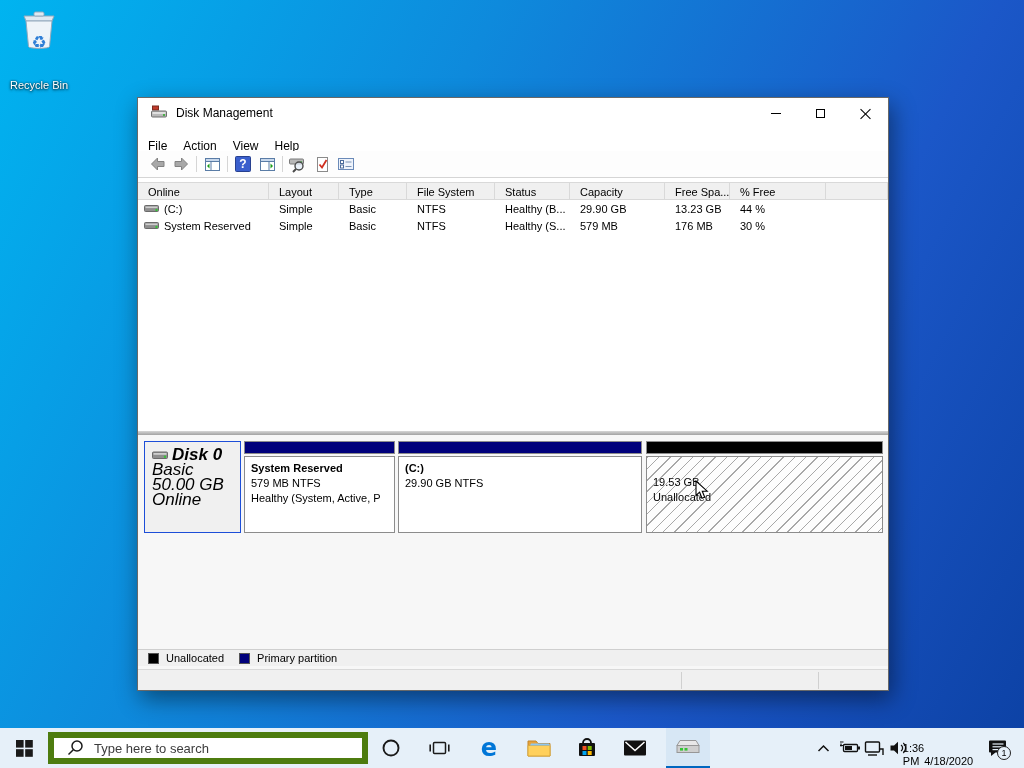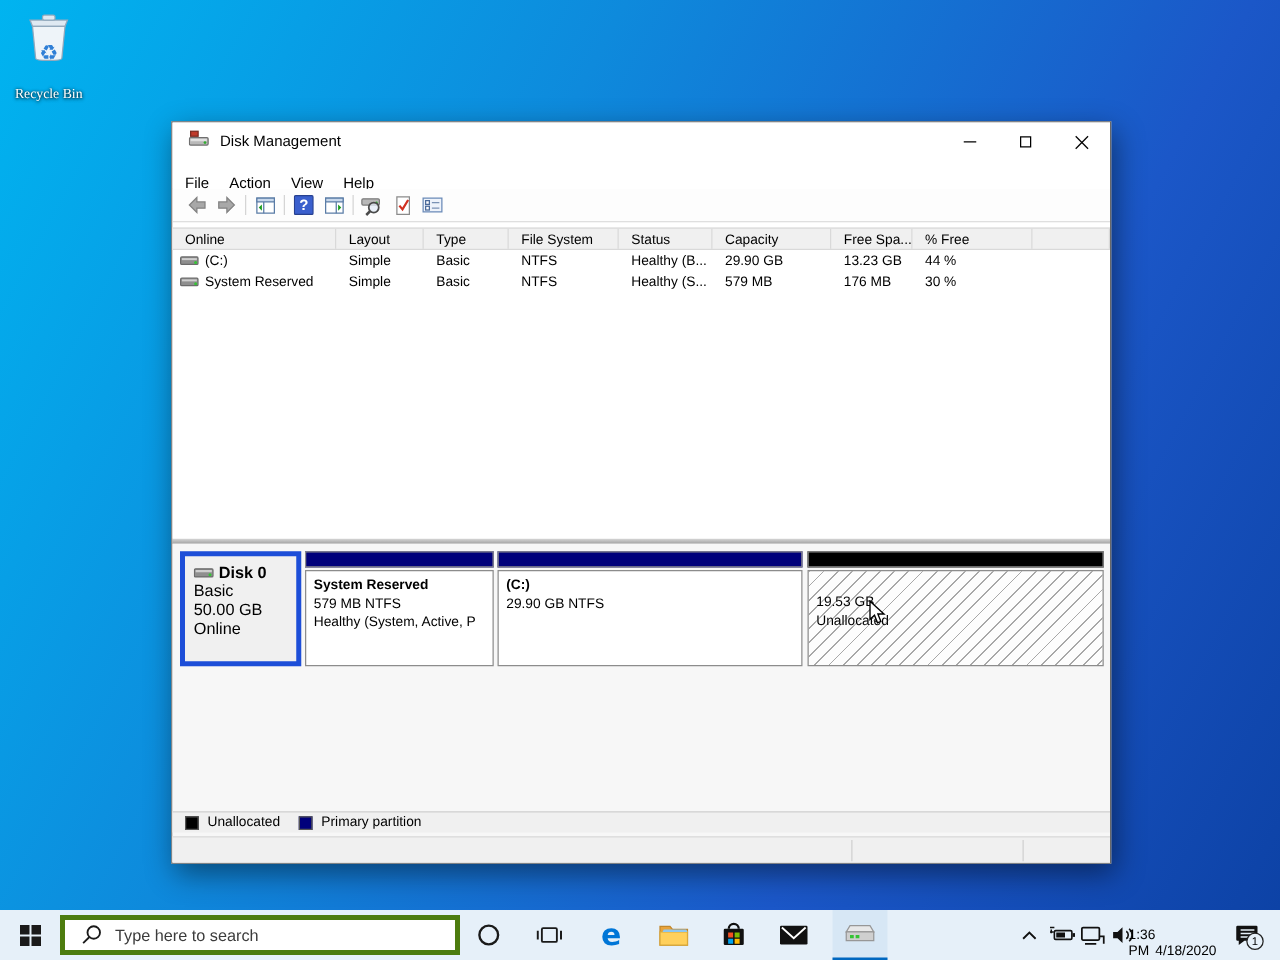--- a/index.html
+++ b/index.html
@@ -2,21 +2,21 @@
 <html><head>
 <meta charset="utf-8">
 <style>
   * { margin:0; padding:0; box-sizing:border-box; }
   html,body { width:1024px; height:768px; overflow:hidden; font-family:"Liberation Sans",sans-serif; }
   .desktop { position:absolute; inset:0; background:linear-gradient(118deg,#00b4f0 0%,#0e8adc 35%,#1b57c8 70%,#0c41a4 100%); }
 
   
   .dicon { position:absolute; width:78px; text-align:center; cursor:default; }
   .dicon .glyph { display:flex; justify-content:center; }
-  .dicon .icon-label { color:#fff; font-size:11px; line-height:14px; text-shadow:0 1px 3px rgba(0,0,0,.85),0 0 2px rgba(0,0,0,.6); margin-top:10px;font-family:Liberation Serif, serif; }
+  .dicon .icon-label { color:#fff; font-size:11px; line-height:14px; text-shadow:0 1px 3px rgba(0,0,0,.85),0 0 2px rgba(0,0,0,.6); margin-top:20px; }
   #icon-recycle { left:0; top:8px; }
   #icon-edge { left:0; top:100px; }
   .recycle-sym { position:absolute; left:50%; top:24px; transform:translateX(-50%); color:#2f7fd6; font-size:17px; }
 
   
   .window { position:absolute; left:137px; top:97px; width:752px; height:594px; background:#fff; border:1px solid #686868; box-shadow:3px 8px 22px rgba(0,0,0,.45); }
   .titlebar { position:absolute; left:0; top:0; width:750px; height:30px; background:#fff; display:flex; align-items:center; }
   .titlebar .ticon { margin-left:13px; }
   .titlebar .ttext { margin-left:8px; font-size:12px; color:#000; }
   .winbtns { position:absolute; right:0; top:0; height:30px; display:flex; }
@@ -40,21 +40,21 @@
   .vhead { margin-top:4px; height:18px; background:#f0f0f0; border-top:1px solid #d9d9d9; border-bottom:1px solid #d9d9d9; }
   .vhead .hcell { border-right:1px solid #d9d9d9; padding:3px 0 0 10px; white-space:nowrap; overflow:hidden; }
   .vrow { height:17px; align-items:center; }
   .vrow .cell { padding-left:10px; white-space:nowrap; overflow:hidden; }
   .vrow .cell.first { padding-left:6px; display:flex; align-items:center; gap:5px; }
 
   .splitter { position:absolute; left:0; top:333px; width:750px; height:4px; background:linear-gradient(#d6d6d6,#a2a2a2); }
 
   
   .lowerpane { position:absolute; left:0; top:337px; width:750px; height:255px; background:#f7f7f7; }
-  .diskhdr { position:absolute; left:6px; top:6px; width:97px; height:92px; background:#f0f0f0; border:4px solid #1d4ed8; padding:5px 0 0 7px; font-size:13px; line-height:15px; }
+  .diskhdr { position:absolute; left:6px; top:6px; width:97px; height:92px; background:#f0f0f0; border:1px solid #1d4ed8; padding:5px 0 0 7px; font-size:17px; line-height:15px;font-style:italic; }
   .diskhdr .d0row { display:flex; align-items:center; gap:4px; font-weight:bold; }
   .part { position:absolute; top:6px; height:92px; }
   .pt-bar { position:absolute; left:0; top:0; width:100%; height:13px; border:1px solid #8c8c8c; }
   .pt-bar.primary { background:#00007b; }
   .pt-bar.unalloc { background:#000; }
   .pt-body { position:absolute; left:0; top:15px; width:100%; height:77px; background:#fff; border:1px solid #8c8c8c; padding:4px 0 0 6px; font-size:11px; line-height:15px; overflow:hidden; white-space:nowrap; }
   .pt-body .b { font-weight:bold; }
   .pt-body.hatch { background-color:#fdfdfd; background-image:repeating-linear-gradient(135deg,#a8a8a8 0 1px,transparent 1px 8px); padding-top:18px; }
   .pt-body.hatch div { text-shadow:0 0 2px #fff,0 0 2px #fff; }
   #part-sr { left:106px; width:151px; }
@@ -66,21 +66,21 @@
   .lg-sq.unalloc { background:#000; }
   .lg-sq.primary { background:#00007b; }
   .lg-label { margin-right:8px; }
   .statusbar { position:absolute; left:0; top:571px; width:750px; height:21px; background:#f0f0f0; border-top:1px solid #d9d9d9; }
   .statusbar .sdiv { position:absolute; top:2px; width:1px; height:17px; background:#d0d0d0; }
 
   
   .taskbar { position:absolute; left:0; bottom:0; width:1024px; height:40px; background:#e6f0f9; }
   .tb-btn { position:absolute; top:0; height:40px; width:46px; display:flex; align-items:center; justify-content:center; }
   .tb-btn.active { background:#d7e7f5; border-bottom:2px solid #0067c0; }
-  .searchbox { position:absolute; left:48px; top:4px; width:320px; height:32px; background:#fff; border:4px solid #4d7c0f; display:flex; align-items:center; }
+  .searchbox { position:absolute; left:48px; top:4px; width:320px; height:32px; background:#fff; border:6px solid #4d7c0f; display:flex; align-items:center; }
   .searchbox svg { margin:0 10px 0 12px; flex:none; }
   .searchbox input { border:none; outline:none; font-size:13px; color:#333; width:250px; font-family:"Liberation Sans",sans-serif; background:transparent; }
   .searchbox input::placeholder { color:#3c3c3c; opacity:1; }
   .tray-btn { position:absolute; top:0; height:40px; display:flex; align-items:center; justify-content:center; }
   .clock { position:absolute; left:903px; top:0; width:72px; height:40px; display:flex; flex-direction:row; align-items:flex-end; justify-content:center; font-size:11px; line-height:13px; color:#000; padding-right:2px; }
   .badge { position:absolute; left:997px; top:18px; width:14px; height:14px; border:1px solid #222; border-radius:50%; background:#e7f1fa; font-size:9px; display:flex; align-items:center; justify-content:center; }
 
   .cursor { position:absolute; left:695px; top:480px; z-index:60; }
 </style>
 </head>

